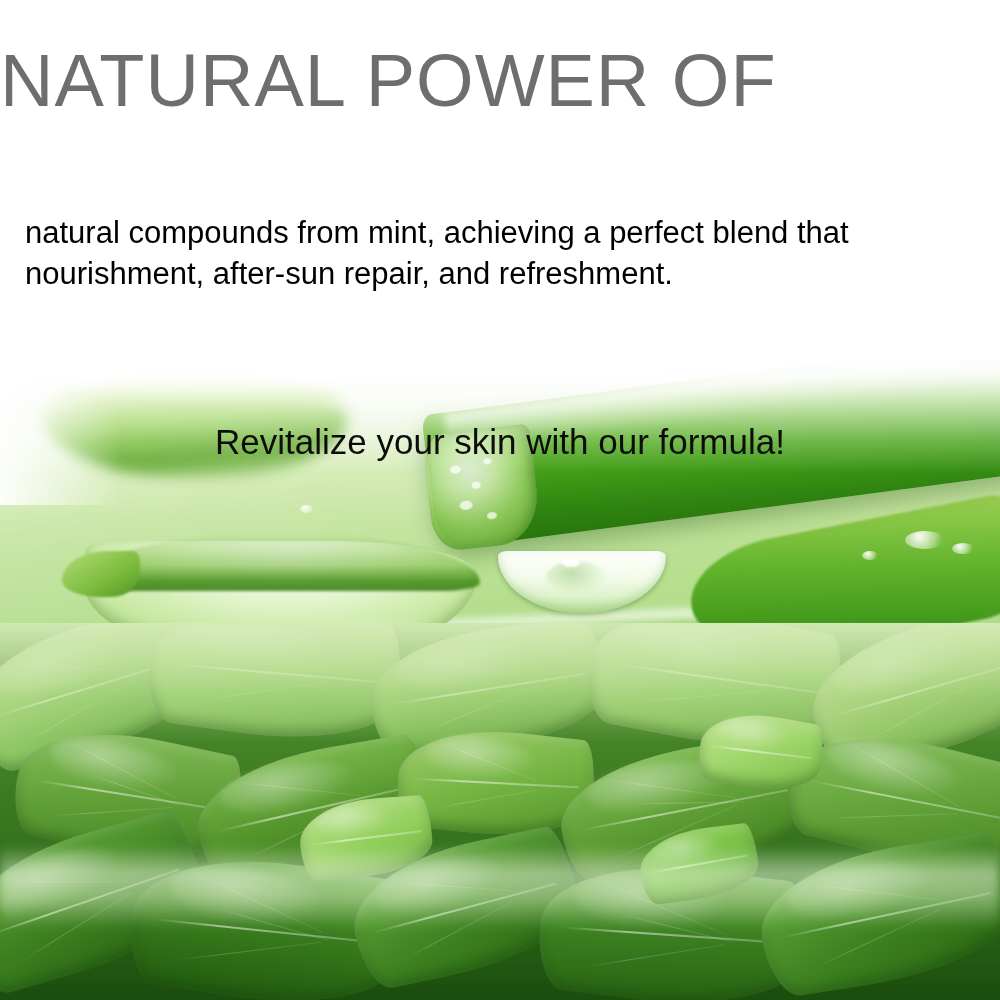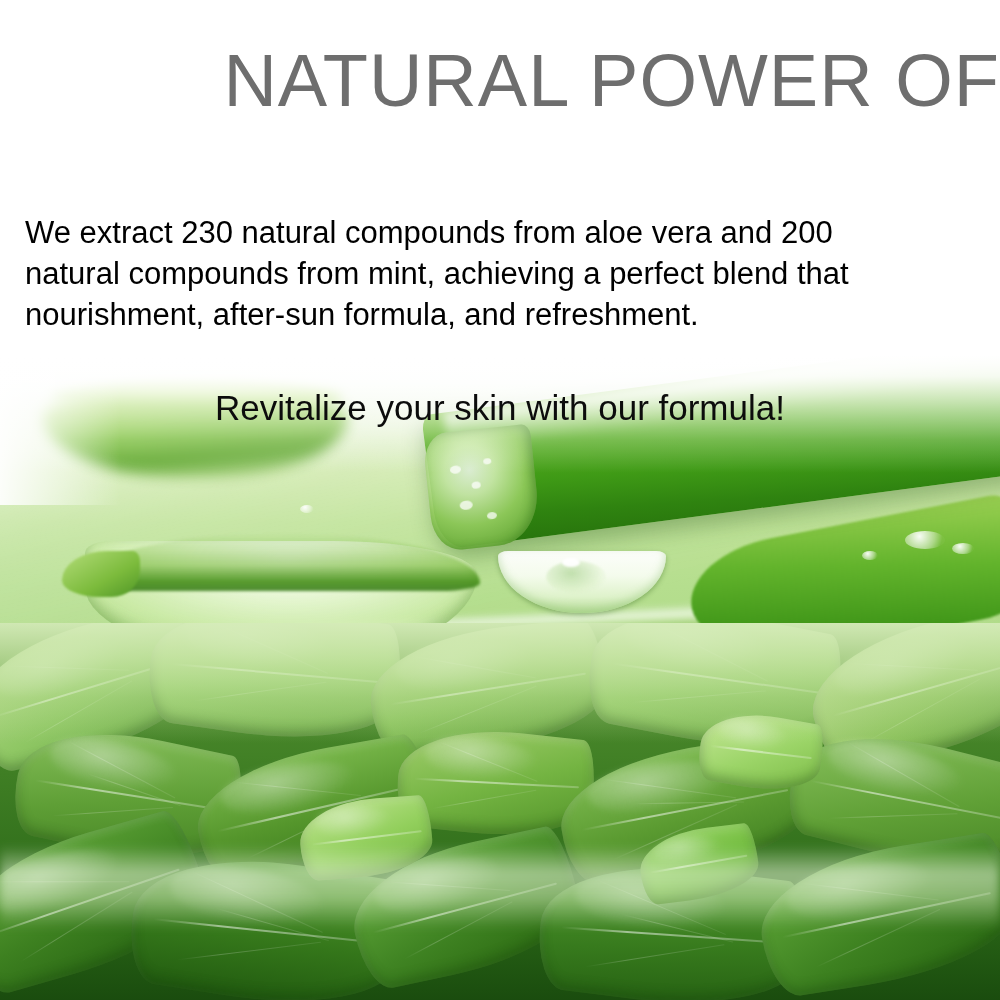--- a/index.html
+++ b/index.html
@@ -317,21 +317,21 @@
     pointer-events:none;
   }
 
   
   #copy {
     position:absolute; left:0; top:0; width:1000px; height:460px;
     z-index:40;
   }
   .headline {
     position:absolute; left:0; top:42px; width:1000px;
-    text-align:right;
+    text-align:left;
     font-size:74px;
     line-height:78px;
     letter-spacing:1px;
     font-weight:400;
     color:#6e6e6e;
     white-space:nowrap;
   }
   .subhead {
     position:absolute; left:0; top:140px; width:1000px;
     text-align:center;
@@ -344,21 +344,21 @@
   }
   .bodycopy {
     position:absolute; left:25px; top:212px; width:950px;
     font-size:31px;
     line-height:41px;
     color:#000000;
     font-weight:400;
   }
   .bodycopy span { display:block; white-space:nowrap; }
   .tagline {
-    position:absolute; left:0; top:386px; width:1000px;
+    position:absolute; left:0; top:420px; width:1000px;
     text-align:center;
     font-size:35px;
     line-height:44px;
     color:#0c0c0c;
     font-weight:400;
     white-space:nowrap;
   }
 </style>
 </head>
 <body>
@@ -519,21 +519,20 @@
     <div class="photo-top-fade"></div>
     <div class="photo-left-fade"></div>
   </div>
 
   <div id="copy">
 
     <div class="headline">NATURAL POWER OF</div>
 
 
     <div class="bodycopy">
-      <span>We extract 230 natural compounds from aloe vera and 200</span>
       <span>natural compounds from mint, achieving a perfect blend that</span>
-      <span>nourishment, after-sun formula, and refreshment.</span>
+      <span>nourishment, after-sun repair, and refreshment.</span>
     </div>
 
     <div class="tagline">Revitalize your skin with our formula!</div>
   </div>
 
 </div>
 
 </body></html>

